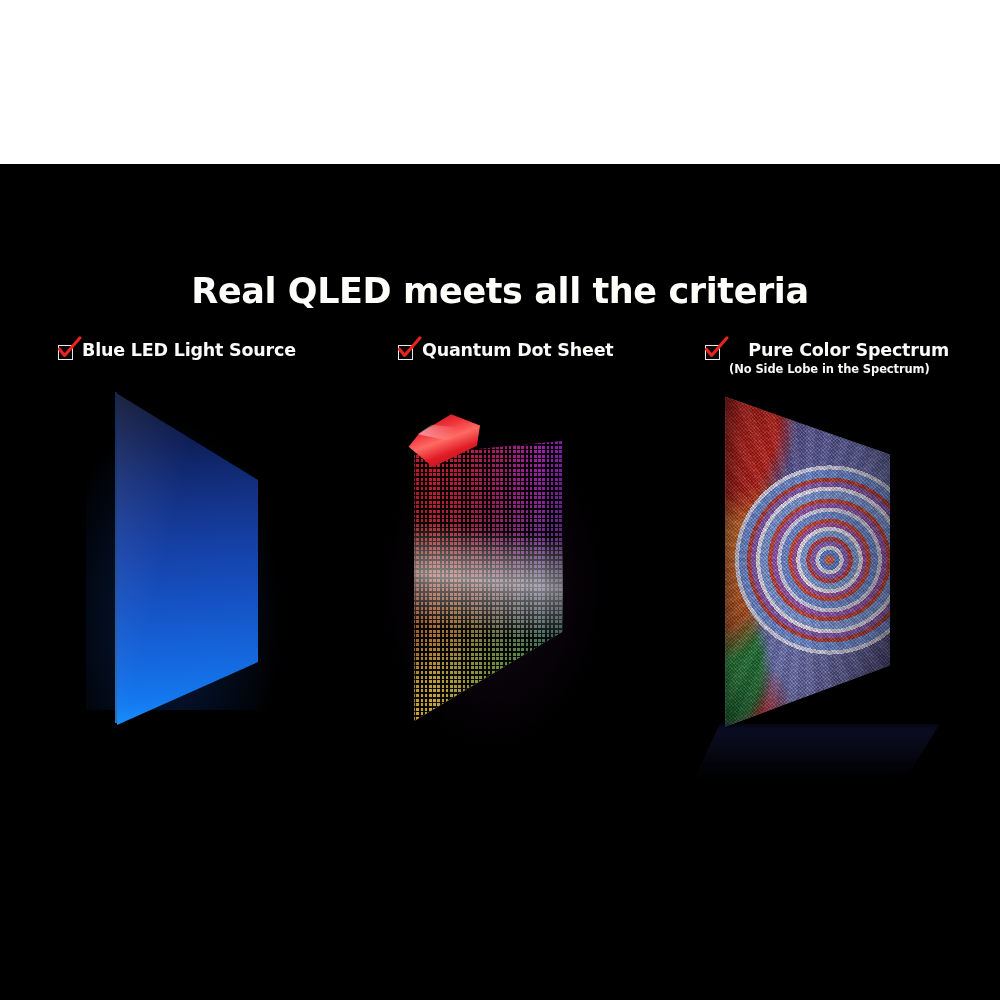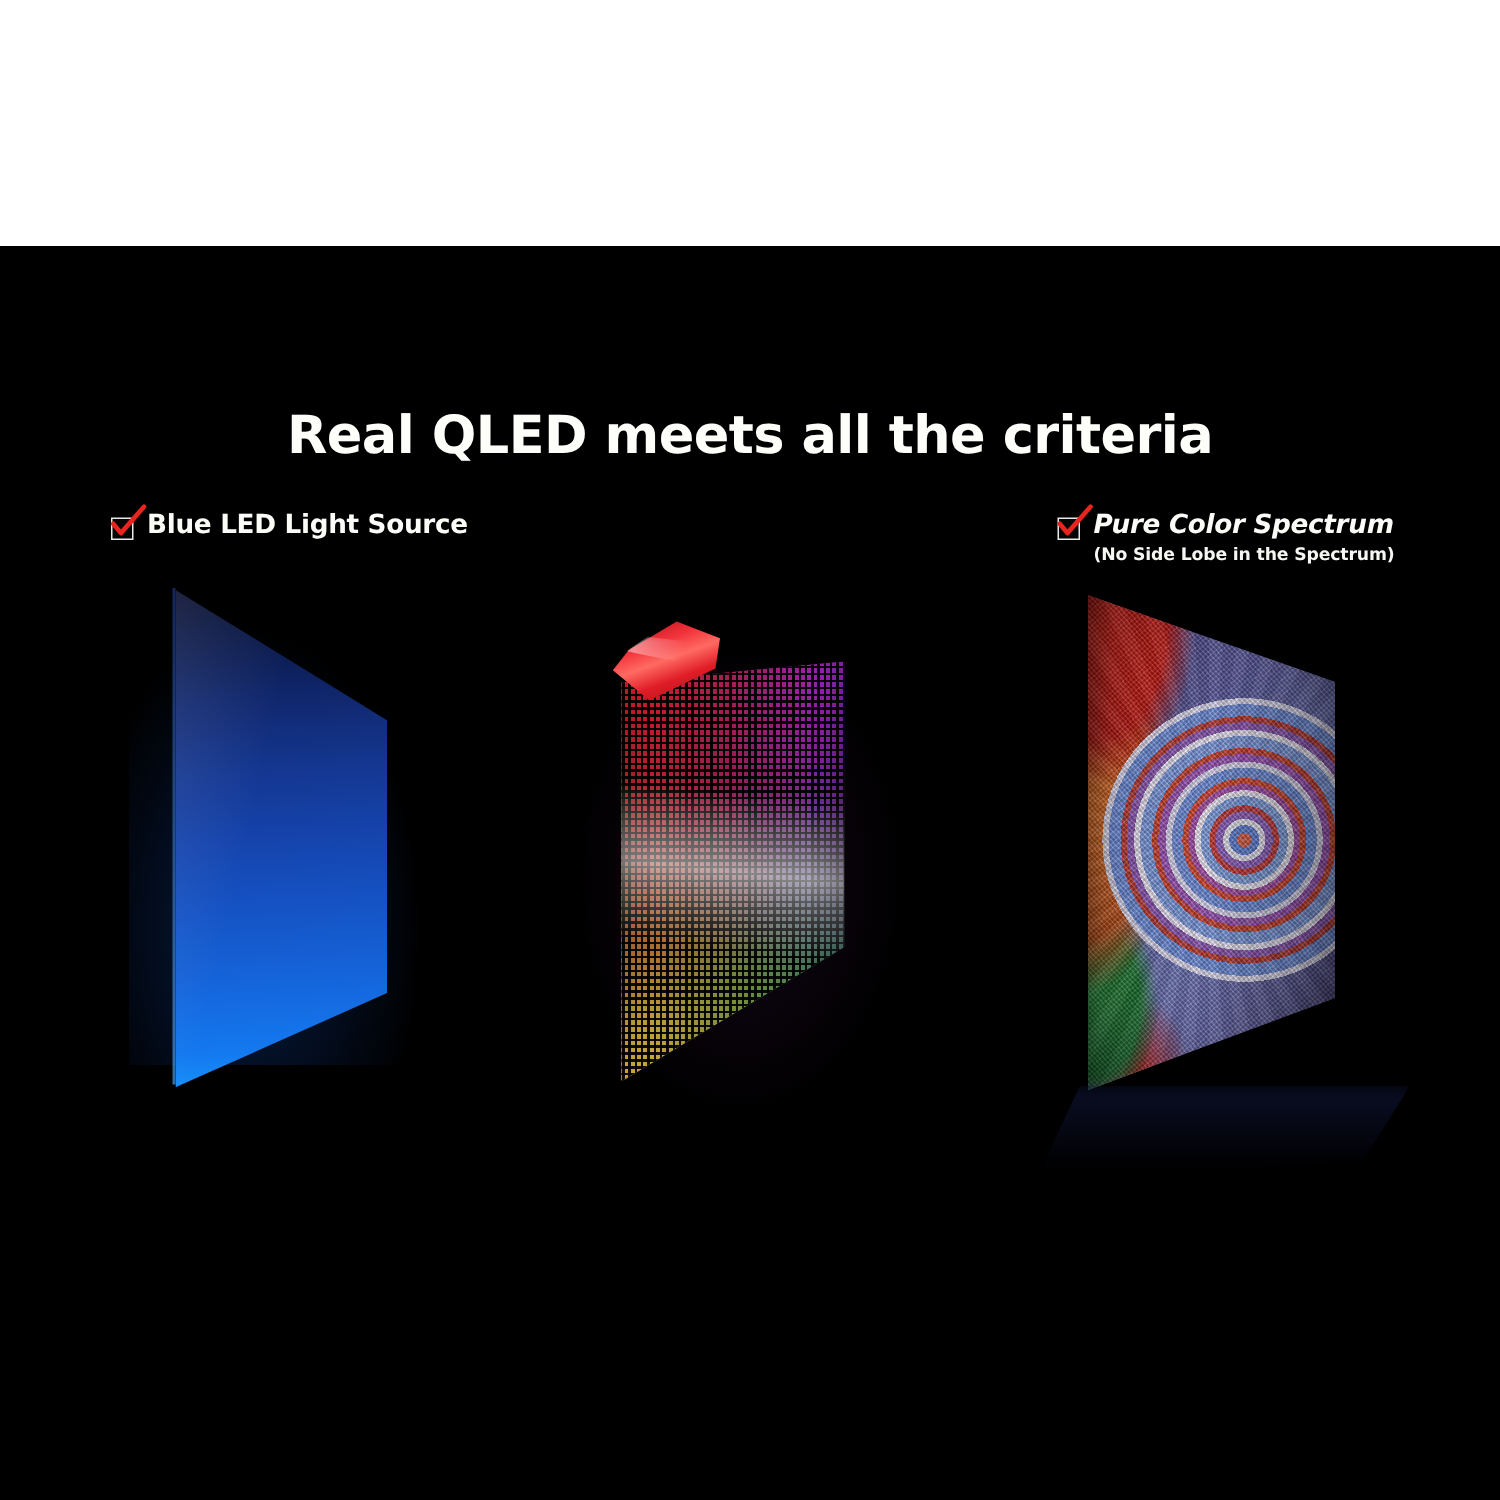--- a/index.html
+++ b/index.html
@@ -57,21 +57,21 @@
   }
 
   
   .criterion {
     position: absolute;
     top: 178px;
     display: flex;
     align-items: flex-start;
     gap: 7px;
   }
-  .criterion.c1 { left: 74px; justify-content: flex-end; }
+  .criterion.c1 { left: 58px; justify-content: flex-end; }
   .criterion.c2 { left: 398px; }
   .criterion.c3 { left: 705px; }
 
   .check-box {
     position: relative;
     width: 17px;
     height: 17px;
     margin-top: 3px;
     flex: 0 0 auto;
   }
@@ -106,21 +106,21 @@
     color: #f6f6f2;
     font-family: "DejaVu Sans", sans-serif;
     font-weight: bold;
     font-size: 11.5px;
     letter-spacing: -0.1px;
     white-space: nowrap;
     display: block;
     margin-top: 4px;
   }
   .criterion.c3 .crit-text { width: 220px; }
-  .criterion.c3 .crit-label { text-align: left; font-style: italic; }
+  .criterion.c3 .crit-label { text-align: right; }
 
   
   #panel-blue {
     position: absolute;
     left: 108px;
     top: 226px;
     width: 150px;
     height: 340px;
   }
   #panel-blue .face {
@@ -361,20 +361,31 @@
         <span class="frame"></span>
         <svg viewBox="0 0 26 26">
           <path d="M3.5 12.2 L8.6 18.4 L24.0 0.8" fill="none" stroke="#e8241e" stroke-width="3.1" stroke-linecap="round" stroke-linejoin="round"></path>
         </svg>
       </span>
       <span class="crit-text">
         <span class="crit-label">Blue LED Light Source</span>
       </span>
     </div>
 
+    <div class="criterion c2">
+      <span class="check-box">
+        <span class="frame"></span>
+        <svg viewBox="0 0 26 26">
+          <path d="M3.5 12.2 L8.6 18.4 L24.0 0.8" fill="none" stroke="#e8241e" stroke-width="3.1" stroke-linecap="round" stroke-linejoin="round"></path>
+        </svg>
+      </span>
+      <span class="crit-text">
+        <span class="crit-label">Quantum Dot Sheet</span>
+      </span>
+    </div>
 
     <div class="criterion c3">
       <span class="check-box">
         <span class="frame"></span>
         <svg viewBox="0 0 26 26">
           <path d="M3.5 12.2 L8.6 18.4 L24.0 0.8" fill="none" stroke="#e8241e" stroke-width="3.1" stroke-linecap="round" stroke-linejoin="round"></path>
         </svg>
       </span>
       <span class="crit-text">
         <span class="crit-label">Pure Color Spectrum</span>

